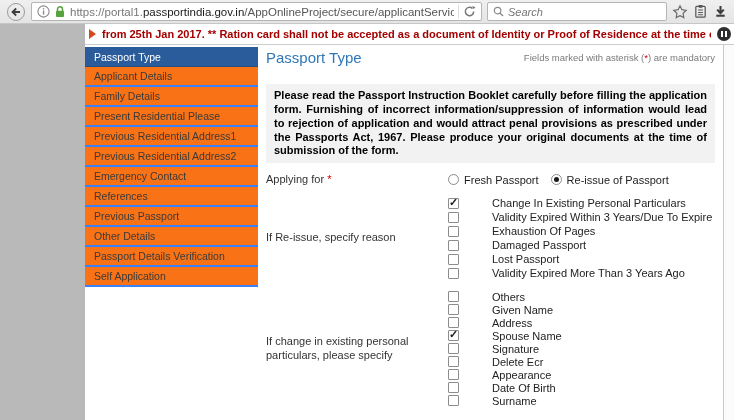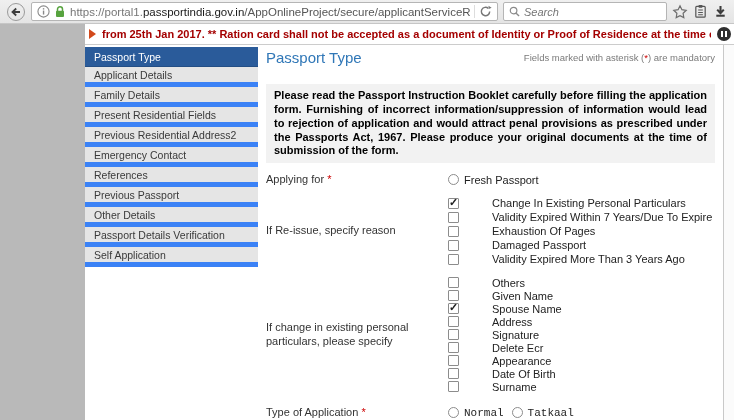--- a/index.html
+++ b/index.html
@@ -12,21 +12,21 @@
     padding:0 6px; gap:5px; }
   .tb-icon { flex:none; display:flex; align-items:center; justify-content:center; }
   .urlbar { flex:1 1 auto; height:19px; background:#fff; border:1px solid #b5b5b5;
     border-radius:2px; display:flex; align-items:center; padding:0 5px; gap:4px;
     overflow:hidden; }
   .url-text { font-size:11.5px; color:#777; white-space:nowrap; overflow:hidden;
     flex:1 1 auto; }
   .url-text .domain { color:#1a1a1a;text-align:center; }
   .url-text .path { color:#555; }
   .url-sep { width:1px; height:13px; background:#ddd; flex:none; }
-  .searchbox { flex:none; width:164px; height:19px; background:#fff;
+  .searchbox { flex:none; width:180px; height:19px; background:#fff;
     border:1px solid #b5b5b5; border-radius:2px; display:flex; align-items:center;
     padding:0 5px; gap:4px; }
   .search-input { border:none; outline:none; width:100%; font-size:11px;
     font-style:italic; color:#999; font-family:"Liberation Sans",sans-serif;
     background:transparent; }
 
   
   .page { height:396px; background:#b9b9b9; overflow:hidden; }
   .site { margin-left:85px; height:100%; background:#fff; display:flex;
     flex-direction:column; }
@@ -42,22 +42,22 @@
   .m-pause { flex:none; width:14px; height:14px; border-radius:50%;
     background:#2d2d2d; display:flex; align-items:center; justify-content:center;
     gap:2px; margin-left:6px; }
   .m-pause i { display:block; width:2px; height:6px; background:#fff; }
 
   .body-row { flex:1 1 auto; display:flex; overflow:hidden; }
 
   
   .sidebar { flex:none; width:173px; padding-top:2px; background:#fff; }
   .side-item { height:20px; display:flex; align-items:center; padding-left:9px;
-    font-size:10.5px; color:#3a3a3a; background:#e5e5e5;
-    border-bottom:5px solid #3b82f6; cursor:pointer; }
+    font-size:10.5px; color:#3a3a3a; background:#f97316;
+    border-bottom:2px solid #3b82f6; cursor:pointer; }
   .side-item.active { background:#2a5b9a; color:#fff; border-bottom:1px solid #234e85; }
 
   
   .main { flex:1 1 auto; padding:4px 8px 0 8px; overflow:hidden; }
   .scrollstrip { flex:none; width:11px; background:#fbfbfb;
     border-left:1px solid #c9c9c9; }
 
   .head-row { display:flex; align-items:flex-start; height:18px; }
   .page-title { font-size:15px; color:#3077b7; }
   .mand-note { margin-left:auto; font-size:9.5px; color:#7a7a7a; margin-top:3px; }
@@ -161,21 +161,22 @@
           <i></i>
         </span>
     </div>
 
     <div class="body-row">
 
       <div class="sidebar">
         <div class="side-item active">Passport Type</div>
         <div class="side-item">Applicant Details</div>
         <div class="side-item">Family Details</div>
-        <div class="side-item">Present Residential Fields</div>
+        <div class="side-item">Present Residential Please</div>
+        <div class="side-item">Previous Residential Address1</div>
         <div class="side-item">Previous Residential Address2</div>
         <div class="side-item">Emergency Contact</div>
         <div class="side-item">References</div>
         <div class="side-item">Previous Passport</div>
         <div class="side-item">Other Details</div>
         <div class="side-item">Passport Details Verification</div>
         <div class="side-item">Self Application</div>
       </div>
 
       <div class="main">
@@ -189,68 +190,76 @@
         <div class="form">
 
           <div class="frow" style="margin-top:0;">
             <span class="flabel"><span>Applying for</span> <span class="req">*</span></span>
             <span class="fctrl">
               <span class="radio-row">
                 <span class="opt">
                   <span class="rb"></span>
                   <span>Fresh Passport</span>
                 </span>
+                <span class="opt">
+                  <span class="rb selected"></span>
+                  <span>Re-issue of Passport</span>
+                </span>
               </span>
             </span>
           </div>
 
           <div class="frow" style="margin-top:9px;">
             <span class="flabel">If Re-issue, specify reason</span>
             <span class="fctrl stack">
               <span class="opt">
                 <span class="cb checked"></span>
                 <span>Change In Existing Personal Particulars</span>
               </span>
               <span class="opt">
                 <span class="cb"></span>
-                <span>Validity Expired Within 7 Years/Due To Expire</span>
+                <span>Validity Expired Within 3 Years/Due To Expire</span>
               </span>
               <span class="opt">
                 <span class="cb"></span>
                 <span>Exhaustion Of Pages</span>
               </span>
               <span class="opt">
                 <span class="cb"></span>
                 <span>Damaged Passport</span>
+              </span>
+              <span class="opt">
+                <span class="cb"></span>
+                <span>Lost Passport</span>
               </span>
               <span class="opt">
                 <span class="cb"></span>
                 <span>Validity Expired More Than 3 Years Ago</span>
               </span>
             </span>
           </div>
 
           <div class="frow" style="margin-top:10px;">
             <span class="flabel">If change in existing personal particulars, please specify</span>
             <span class="fctrl stack tight">
               <span class="opt">
                 <span class="cb"></span>
                 <span>Others</span>
               </span>
               <span class="opt">
                 <span class="cb"></span>
                 <span>Given Name</span>
               </span>
               <span class="opt">
+                <span class="cb"></span>
+                <span>Address</span>
+              </span>
+              <span class="opt">
                 <span class="cb checked"></span>
                 <span>Spouse Name</span>
-              </span>
-              <span class="opt">
-                <span class="cb"></span>
-                <span>Address</span>
               </span>
               <span class="opt">
                 <span class="cb"></span>
                 <span>Signature</span>
               </span>
               <span class="opt">
                 <span class="cb"></span>
                 <span>Delete Ecr</span>
               </span>
               <span class="opt">

